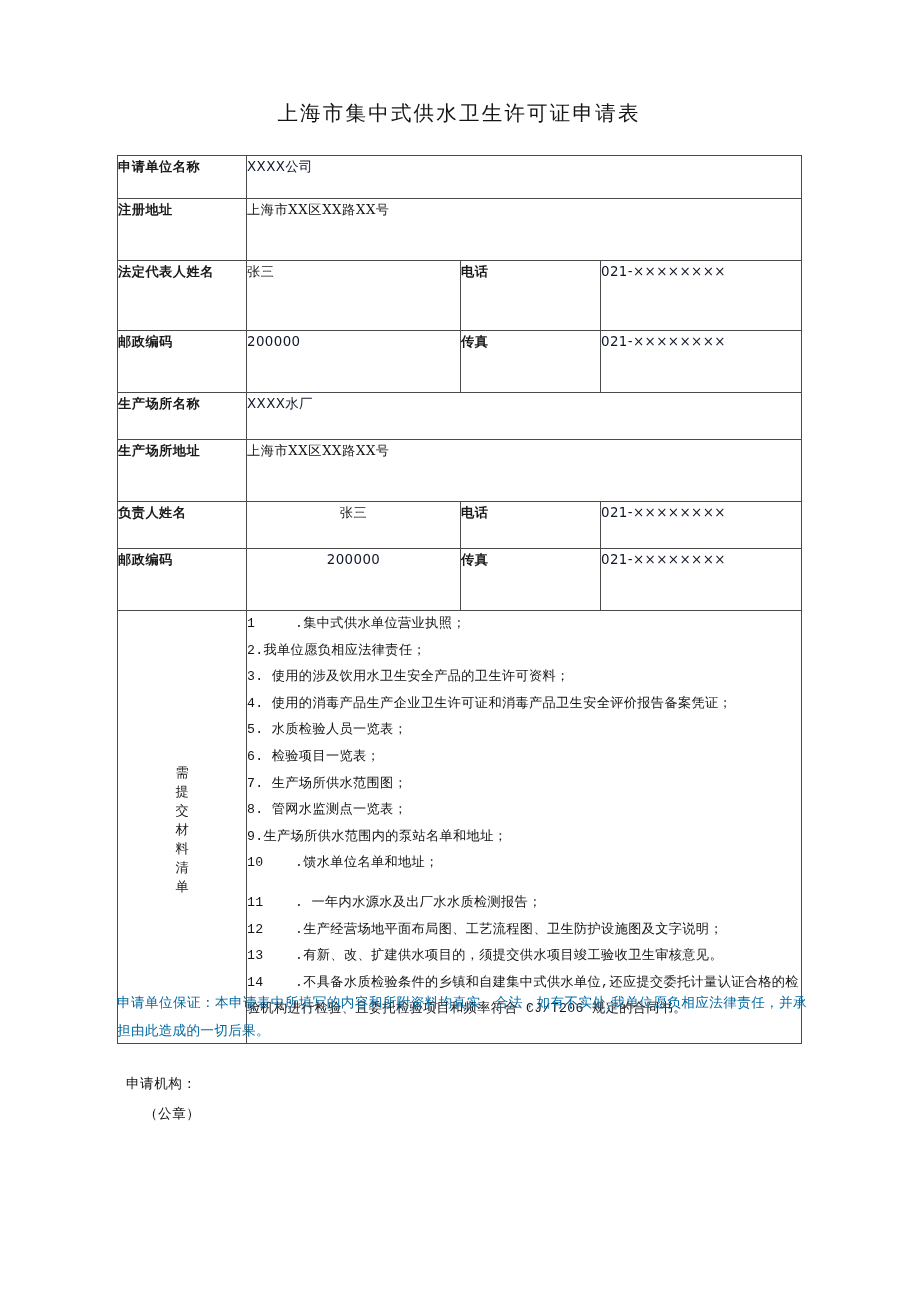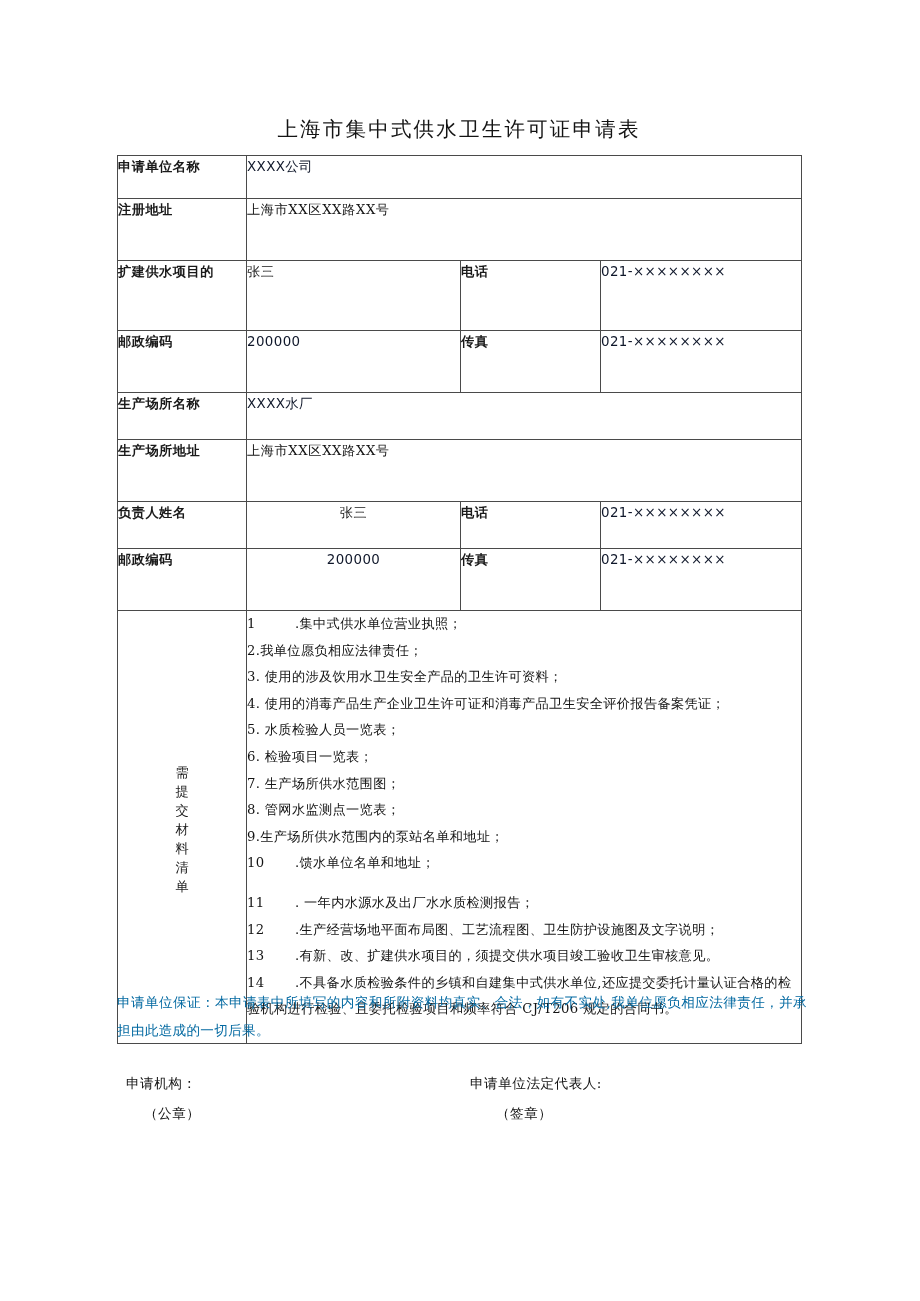--- a/index.html
+++ b/index.html
@@ -20,21 +20,21 @@
     position: absolute;
     left: 0; top: 0;
     width: 920px;
     height: 1301px;
   }
 
   
   .doc-title {
     position: absolute;
     left: 117px;
-    top: 115px;
+    top: 99px;
     width: 684px;
     text-align: center;
     font-family: "DejaVu Serif", "Liberation Serif", serif;
     font-size: 20.5px;
     line-height: 28px;
     letter-spacing: 2.2px;
     color: #141414;
     white-space: nowrap;
   }
 
@@ -115,20 +115,21 @@
   .mat-list {
     padding: 9px 8px 10px 7px;
     font-family: "DejaVu Serif", "Liberation Serif", serif;
     font-size: 13.2px;
     line-height: 26.6px;
     letter-spacing: 0.35px;
     color: #141414;
   }
   .mat-item {
     text-indent: 0;
+    font-family: Liberation Mono, monospace;
   }
   .mat-item .num-gap {
     display: inline-block;
     min-width: 48px;
   }
   .mat-spacer { height: 13px; }
 
   
   .guarantee {
     position: absolute;
@@ -184,21 +185,21 @@
         <td class="cell-pad lbl">申请单位名称</td>
         <td class="cell-pad val" colspan="3">XXXX公司</td>
       </tr>
 
       <tr class="r-mid">
         <td class="cell-pad lbl">注册地址</td>
         <td class="cell-pad val-serif" colspan="3">上海市XX区XX路XX号</td>
       </tr>
 
       <tr class="r-tall">
-        <td class="cell-pad lbl">扩建供水项目的</td>
+        <td class="cell-pad lbl">法定代表人姓名</td>
         <td class="cell-pad val-serif">张三</td>
         <td class="cell-pad lbl">电话</td>
         <td class="cell-pad val">021-××××××××</td>
       </tr>
 
       <tr class="r-mid">
         <td class="cell-pad lbl">邮政编码</td>
         <td class="cell-pad val">200000</td>
         <td class="cell-pad lbl">传真</td>
         <td class="cell-pad val">021-××××××××</td>
@@ -262,19 +263,15 @@
     </tbody>
   </table>
 
   <div class="guarantee">申请单位保证：本申请表中所填写的内容和所附资料均真实、合法，如有不实处,我单位愿负相应法律责任，并承担由此造成的一切后果。</div>
 
   <div class="sign-row">
     <div class="sign-col sign-left">
       <div>申请机构：</div>
       <div class="sign-sub">（公章）</div>
     </div>
-    <div class="sign-col sign-right">
-      <div>申请单位法定代表人:</div>
-      <div class="sign-sub-r">（签章）</div>
-    </div>
   </div>
 
 </div>
 
 </body></html>

